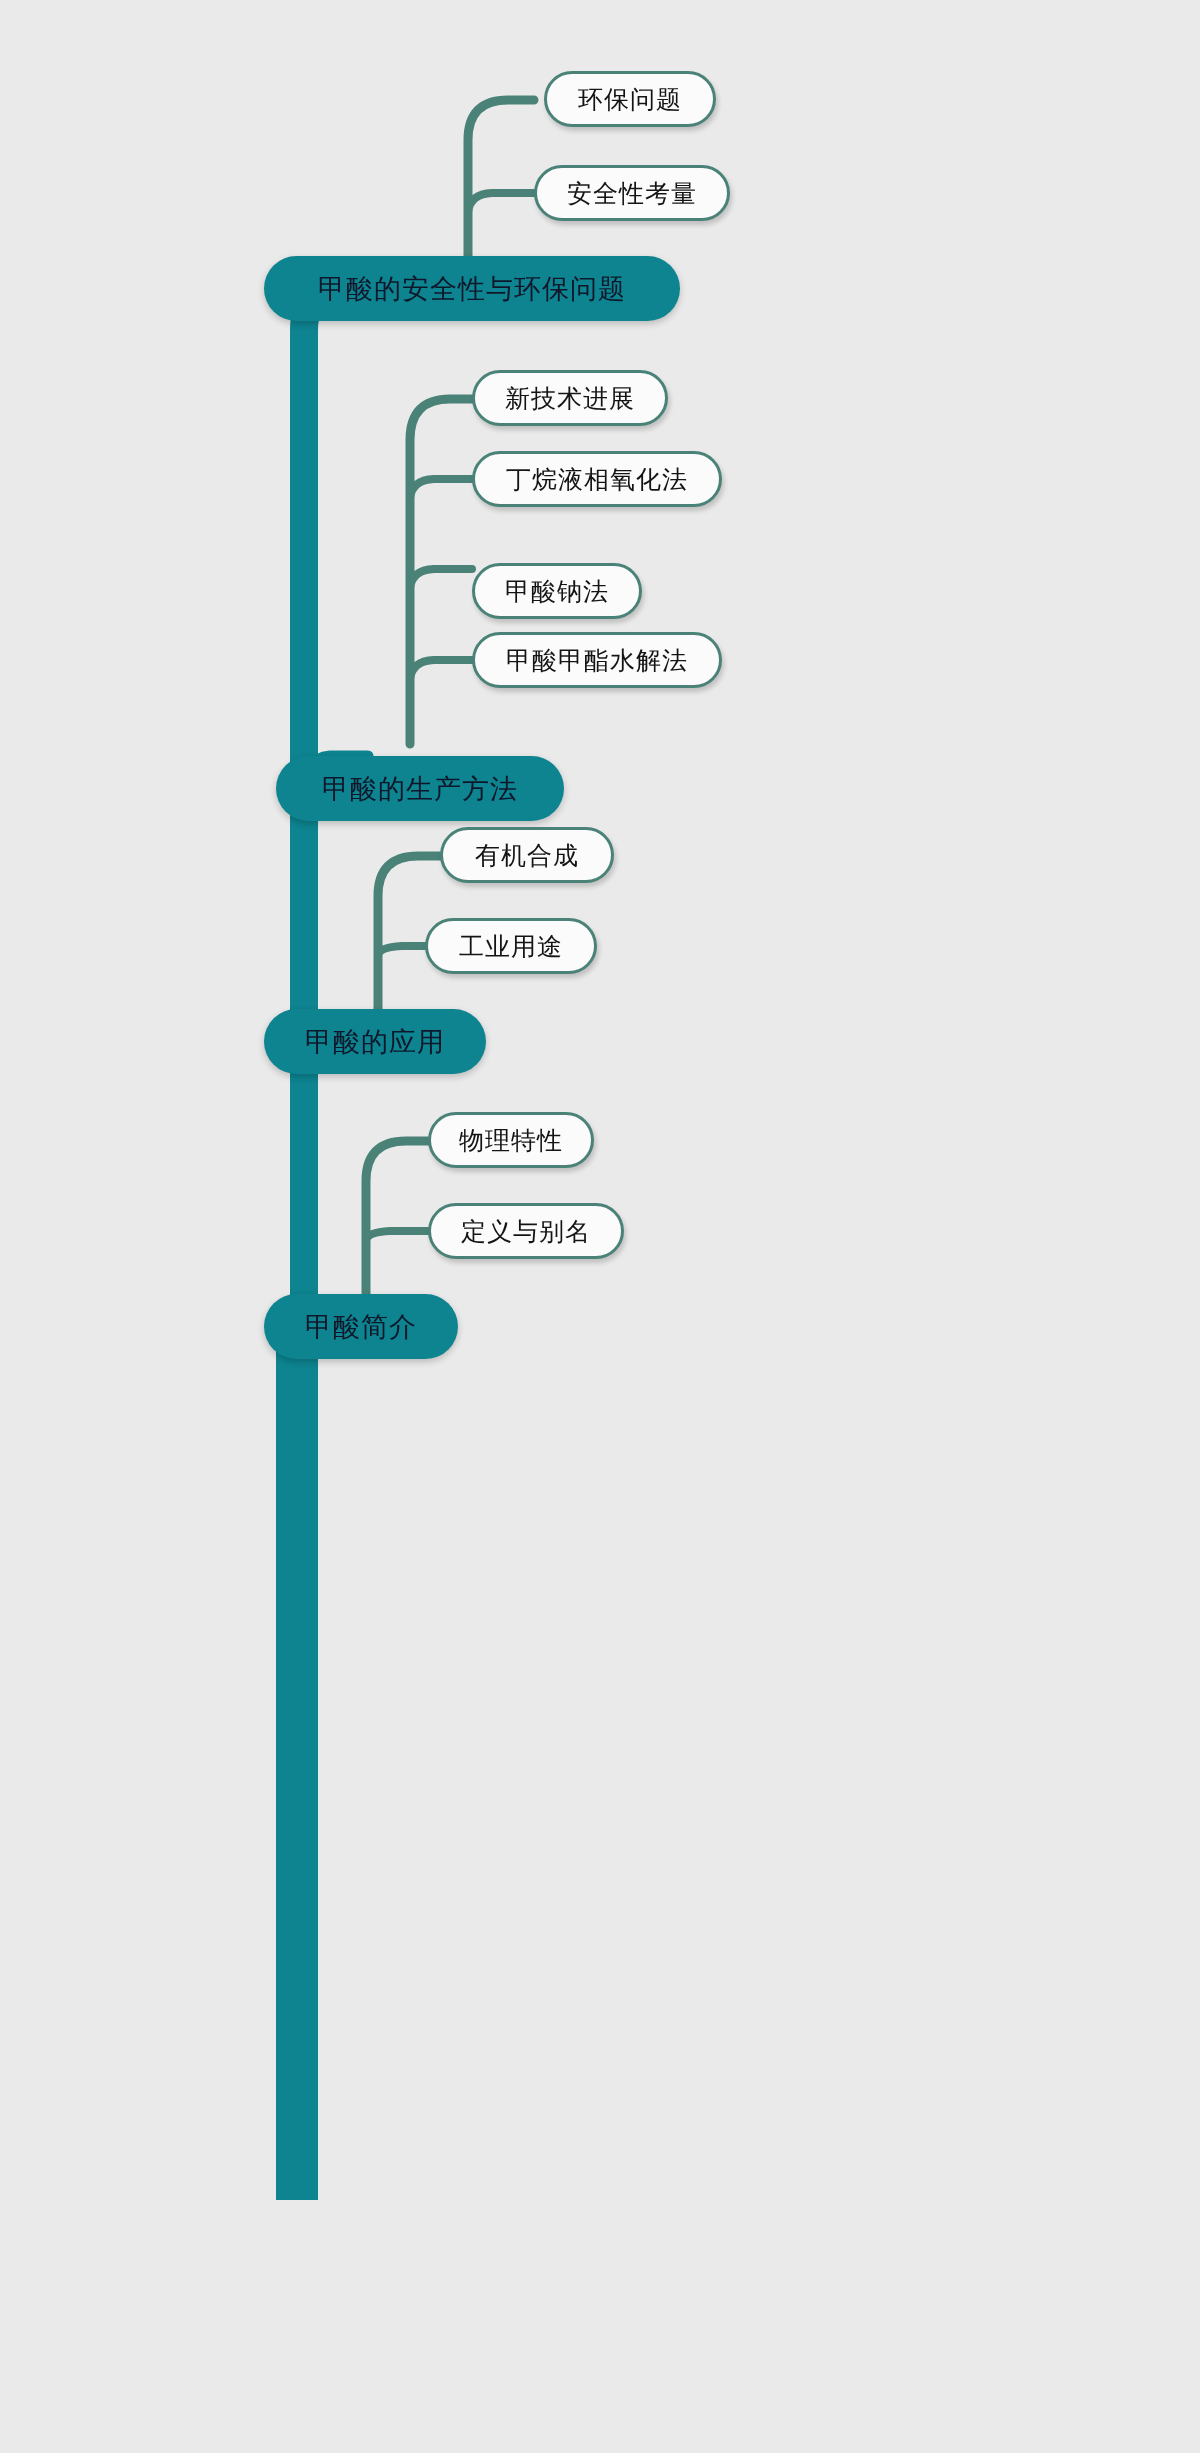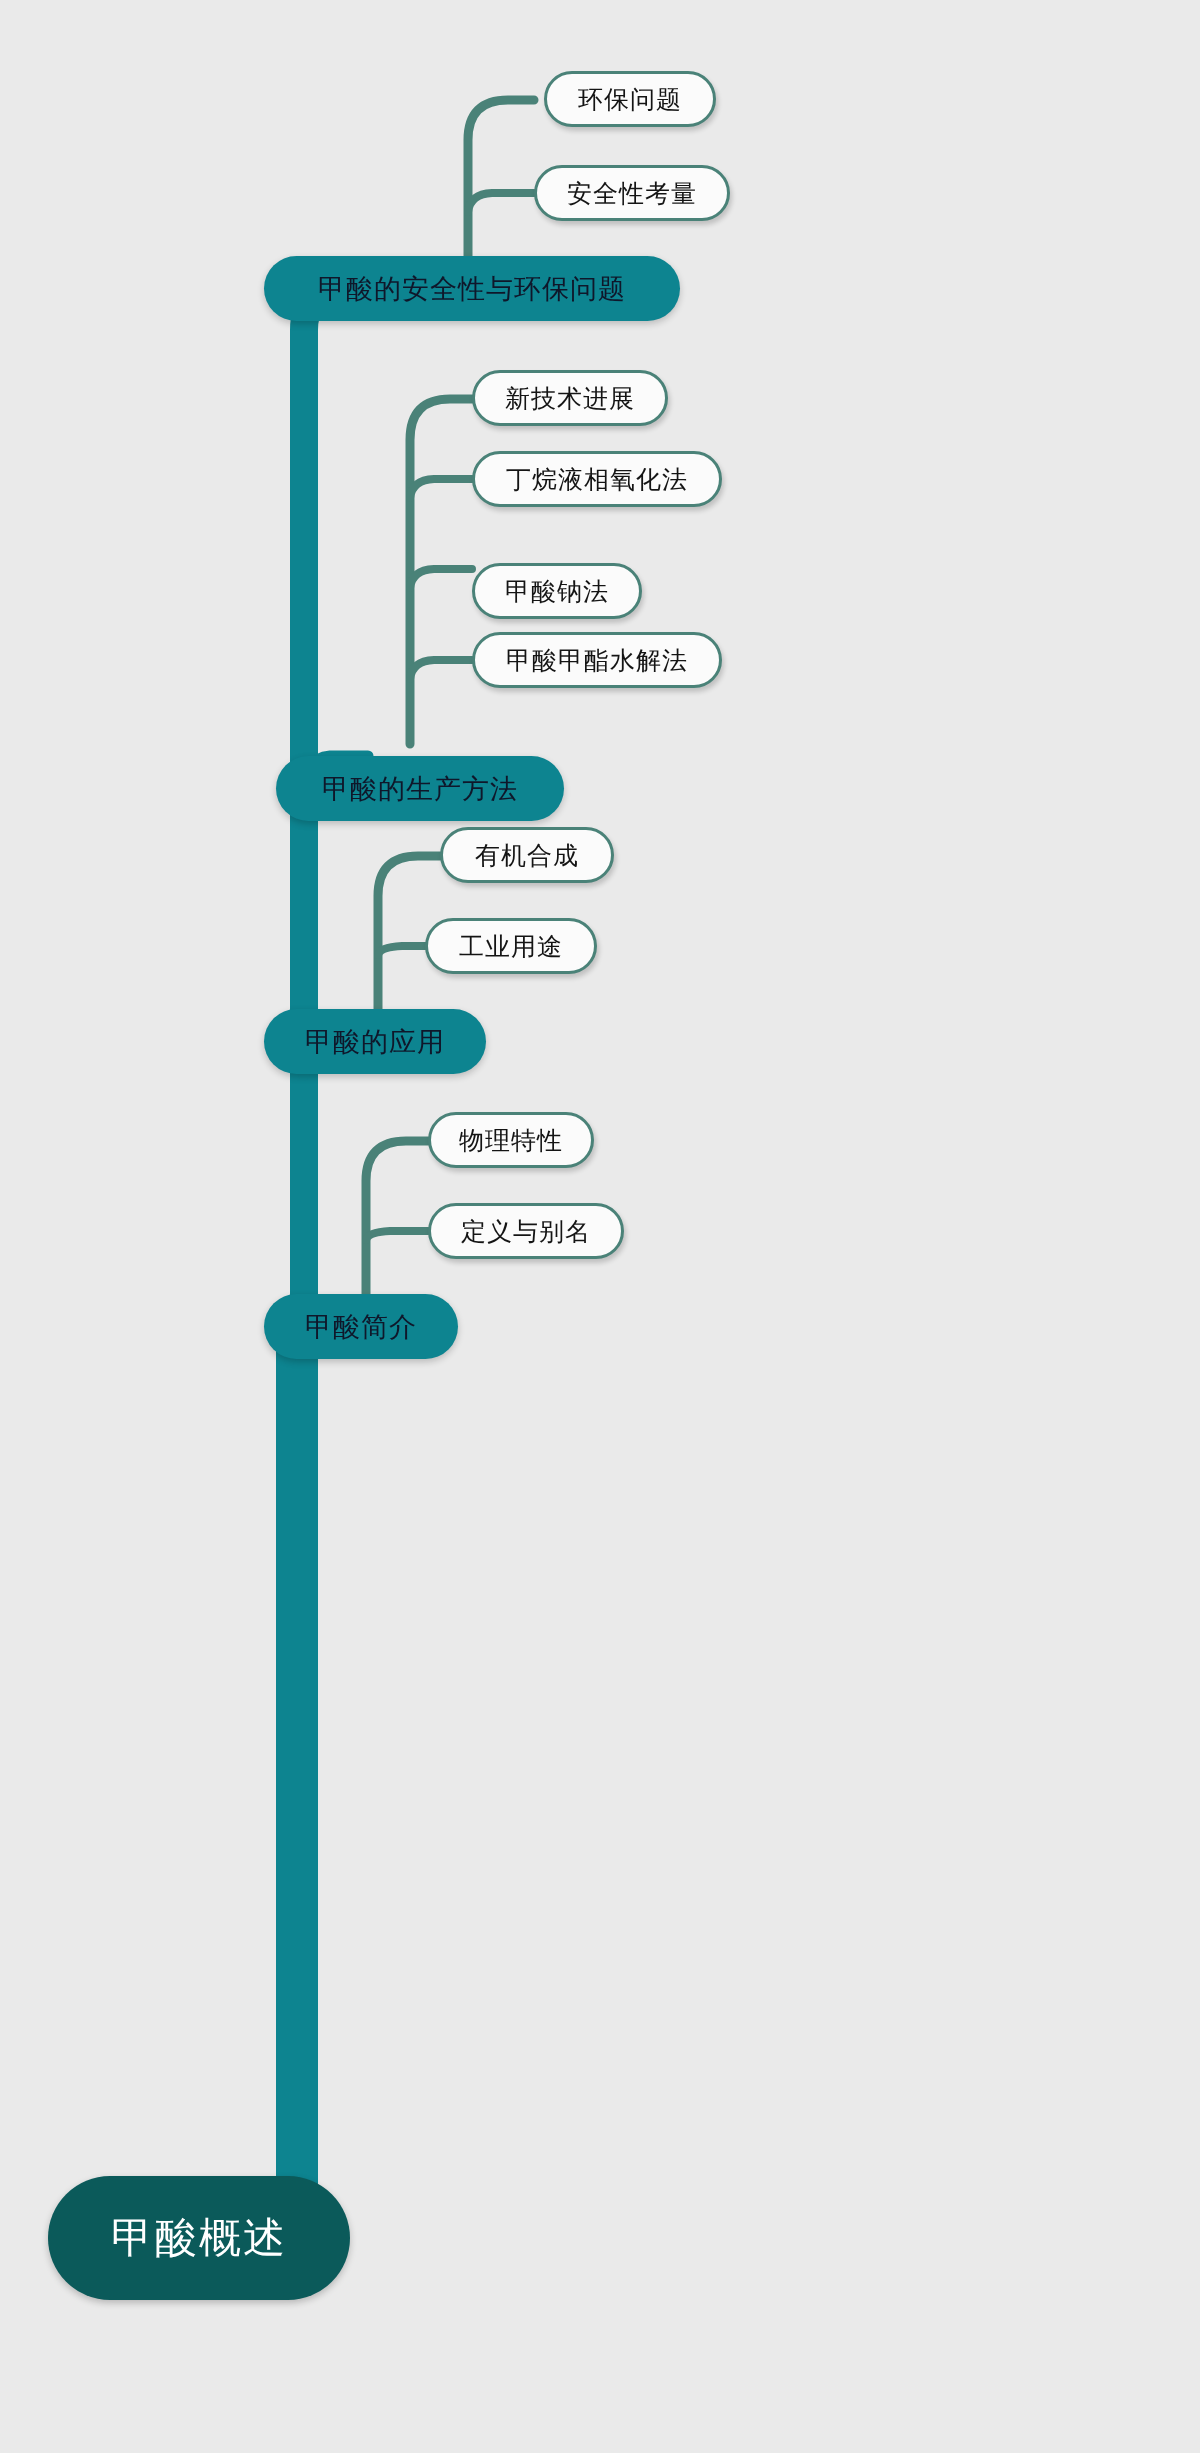--- a/index.html
+++ b/index.html
@@ -87,23 +87,20 @@
     <path d="M 410 588 Q 412 570 434 569 L 472 569" fill="none" stroke="#4a8278" stroke-width="8" stroke-linecap="round"></path>
     <path d="M 410 679 Q 412 661 434 660 L 472 660" fill="none" stroke="#4a8278" stroke-width="8" stroke-linecap="round"></path>
 
     <path d="M 378 1030 L 378 896 Q 378 856 418 856 L 440 856" fill="none" stroke="#4a8278" stroke-width="9" stroke-linecap="round"></path>
     <path d="M 378 955 Q 380 947 402 946 L 440 946" fill="none" stroke="#4a8278" stroke-width="8" stroke-linecap="round"></path>
 
     <path d="M 366 1316 L 366 1181 Q 366 1141 406 1141 L 428 1141" fill="none" stroke="#4a8278" stroke-width="9" stroke-linecap="round"></path>
     <path d="M 366 1240 Q 368 1232 390 1231 L 428 1231" fill="none" stroke="#4a8278" stroke-width="8" stroke-linecap="round"></path>
   </svg>
 
-  <div class="node n-root">
-    <span>甲酸概述</span>
-  </div>
 
   <div class="node n-l1 l1-safety">
     <span>甲酸的安全性与环保问题</span>
   </div>
   <div class="node n-l1 l1-prod">
     <span>甲酸的生产方法</span>
   </div>
   <div class="node n-l1 l1-app">
     <span>甲酸的应用</span>
   </div>

